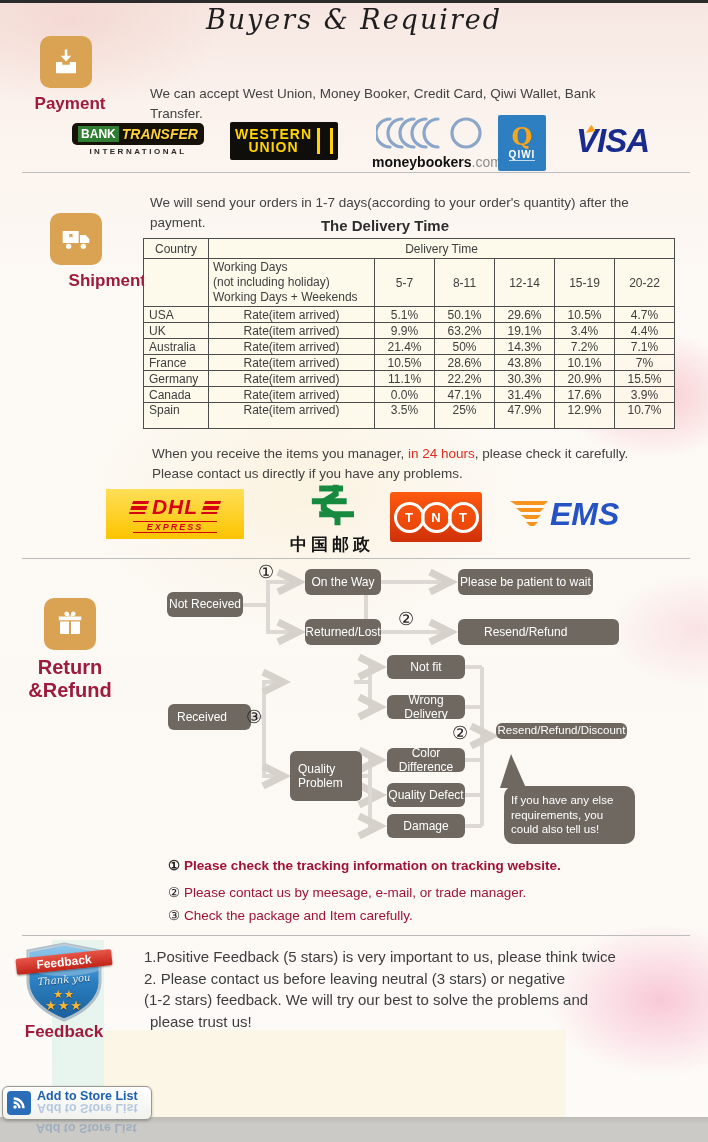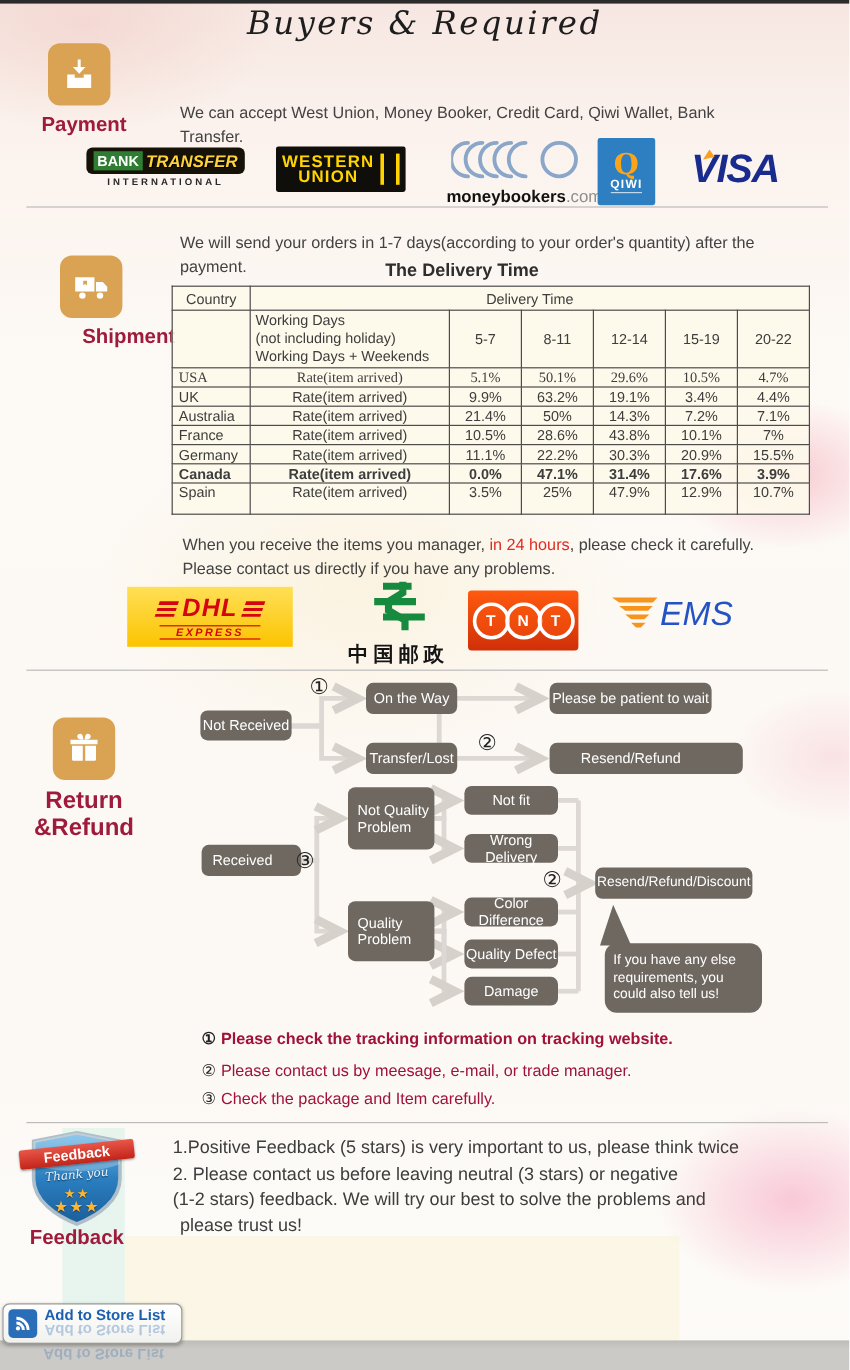--- a/index.html
+++ b/index.html
@@ -61,21 +61,21 @@
   .dhl-stripes{width:16px;height:13px;background:repeating-linear-gradient(180deg,#d40511 0 3px,transparent 3px 5.5px);transform:skewX(-18deg);}
   .dhl-name{color:#d40511;font-size:21px;font-weight:800;font-style:italic;letter-spacing:1px;}
   .dhl-sub{color:#d40511;font-size:9px;font-weight:bold;font-style:italic;letter-spacing:2px;border-top:1px solid #d40511;border-bottom:1px solid #d40511;padding:0 14px;margin-top:2px;}
   .cp-logo{position:absolute;left:286px;top:483px;width:92px;text-align:center;}
   .cp-name{font-size:17px;font-weight:bold;color:#141414;letter-spacing:4px;margin-top:2px;}
   .tnt-logo{position:absolute;left:390px;top:492px;width:92px;height:50px;background:linear-gradient(180deg,#ff5a0f,#d03008);
     border-radius:3px;display:flex;align-items:center;justify-content:center;}
   .tnt-circle{width:25px;height:25px;border:3px solid #fff;border-radius:50%;display:flex;align-items:center;justify-content:center;
     color:#fff;font-weight:bold;font-size:13px;margin:0 -2px;background:rgba(255,90,15,.4);}
   .ems-logo{position:absolute;left:508px;top:496px;display:flex;align-items:center;gap:2px;}
-  .ems-name{font-size:28px;font-weight:400;font-style:italic;color:#2553c4;letter-spacing:0px;}
+  .ems-name{font-size:32px;font-weight:700;font-style:italic;color:#2553c4;letter-spacing:0px;}
   
   .fbox{position:absolute;background:#6e6861;color:#fff;border-radius:6px;font-size:12px;
     display:flex;align-items:center;justify-content:center;text-align:center;line-height:1.2;}
   .fbox.left{justify-content:flex-start;text-align:left;padding-left:8px;}
   .marker{position:absolute;font-size:18px;color:#222;}
   .bubble{position:absolute;left:487px;top:786px;width:131px;height:58px;background:#6e6861;color:#fff;
     border-radius:10px;font-size:11.5px;line-height:1.3;display:flex;align-items:center;padding:4px 7px;box-sizing:border-box;text-align:left;margin-left:17px;}
   
   .note-line{position:absolute;left:168px;font-size:13.5px;color:#a01238;}
   .note-line .nm{color:#222;margin-right:4px;}
@@ -192,21 +192,21 @@
         <div>Working Days</div>
         <div>(not including holiday)</div>
         <div>Working Days + Weekends</div>
       </td>
       <td class="c-r">5-7</td>
       <td class="c-r">8-11</td>
       <td class="c-r">12-14</td>
       <td class="c-r">15-19</td>
       <td class="c-r">20-22</td>
     </tr>
-    <tr style="height:16px;font-family:Liberation Serif, serif;">
+    <tr style="height:16px;">
       <td class="country-cell">USA</td>
       <td>Rate(item arrived)</td>
       <td>5.1%</td>
       <td>50.1%</td>
       <td>29.6%</td>
       <td>10.5%</td>
       <td>4.7%</td>
     </tr>
     <tr style="height:16px;">
       <td class="country-cell">UK</td>
@@ -237,21 +237,21 @@
     </tr>
     <tr style="height:16px;">
       <td class="country-cell">Germany</td>
       <td>Rate(item arrived)</td>
       <td>11.1%</td>
       <td>22.2%</td>
       <td>30.3%</td>
       <td>20.9%</td>
       <td>15.5%</td>
     </tr>
-    <tr style="height:16px;font-weight:bold;">
+    <tr style="height:16px;">
       <td class="country-cell">Canada</td>
       <td>Rate(item arrived)</td>
       <td>0.0%</td>
       <td>47.1%</td>
       <td>31.4%</td>
       <td>17.6%</td>
       <td>3.9%</td>
     </tr>
     <tr style="height:26px;">
       <td class="country-cell" style="vertical-align:top;">Spain</td>
@@ -350,31 +350,30 @@
       <polyline points="315,266 332,266"></polyline>
       <polyline points="332,107 332,266"></polyline>
       <polyline points="332,176 341,176" marker-end="url(#arw)"></polyline>
     </g>
     <polygon points="350,228 376,228 361,194" fill="#6e6861"></polygon>
   </svg>
 
   <div class="fbox" style="left:167px;top:592px;width:76px;height:25px;">Not Received</div>
   <div class="fbox" style="left:305px;top:569px;width:76px;height:26px;">On the Way</div>
   <div class="fbox" style="left:458px;top:569px;width:135px;height:26px;">Please be patient to wait</div>
-  <div class="fbox" style="left:305px;top:619px;width:76px;height:26px;">Transfer/Lost</div>
+  <div class="fbox" style="left:305px;top:619px;width:76px;height:26px;">Returned/Lost</div>
   <div class="fbox" style="left:458px;top:619px;width:135px;height:26px;justify-content:flex-start;padding-left:26px;">Resend/Refund</div>
   <div class="fbox" style="left:168px;top:704px;width:74px;height:26px;justify-content:flex-start;padding-left:9px;">Received</div>
-  <div class="fbox left" style="left:290px;top:656px;width:64px;height:52px;">Not Quality Problem</div>
   <div class="fbox" style="left:387px;top:655px;width:78px;height:24px;">Not fit</div>
   <div class="fbox" style="left:387px;top:695px;width:78px;height:24px;">Wrong Delivery</div>
   <div class="fbox left" style="left:290px;top:751px;width:64px;height:50px;">Quality Problem</div>
   <div class="fbox" style="left:387px;top:748px;width:78px;height:24px;">Color Difference</div>
   <div class="fbox" style="left:387px;top:783px;width:78px;height:24px;">Quality Defect</div>
   <div class="fbox" style="left:387px;top:814px;width:78px;height:24px;">Damage</div>
-  <div class="fbox" style="left:496px;top:723px;width:131px;height:26px;font-size:11.5px;">Resend/Refund/Discount</div>
+  <div class="fbox" style="left:496px;top:723px;width:131px;height:16px;font-size:11.5px;">Resend/Refund/Discount</div>
   <div class="bubble">If you have any else requirements, you could also tell us!</div>
 
   <div class="marker" style="left:258px;top:561px;">①</div>
   <div class="marker" style="left:398px;top:608px;">②</div>
   <div class="marker" style="left:246px;top:706px;">③</div>
   <div class="marker" style="left:452px;top:722px;">②</div>
 
   <div class="note-line" style="top:857px;font-weight:bold;"><span class="nm">①</span><span>Please check the tracking information on tracking website.</span></div>
   <div class="note-line" style="top:884px;"><span class="nm">②</span><span>Please contact us by meesage, e-mail, or trade manager.</span></div>
   <div class="note-line" style="top:907px;"><span class="nm">③</span><span>Check the package and Item carefully.</span></div>

